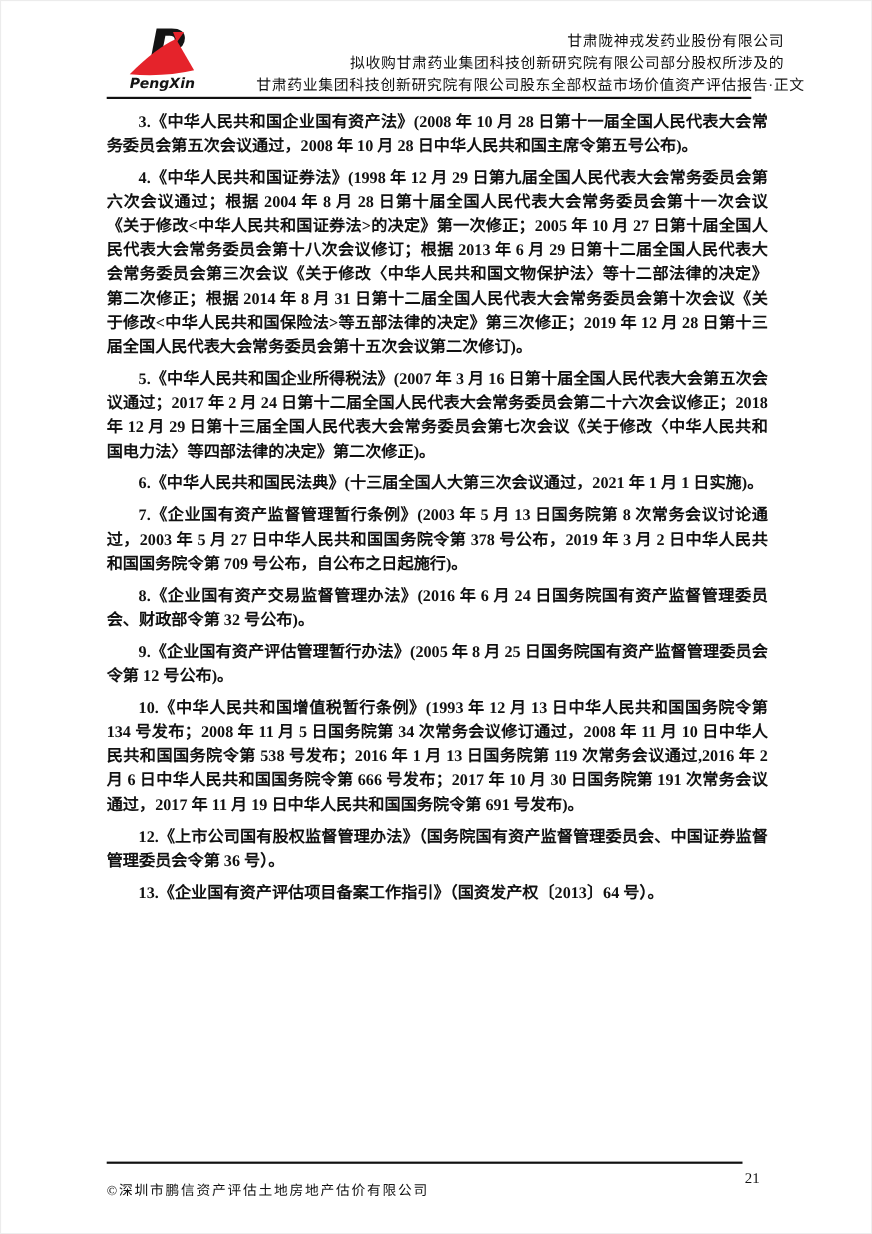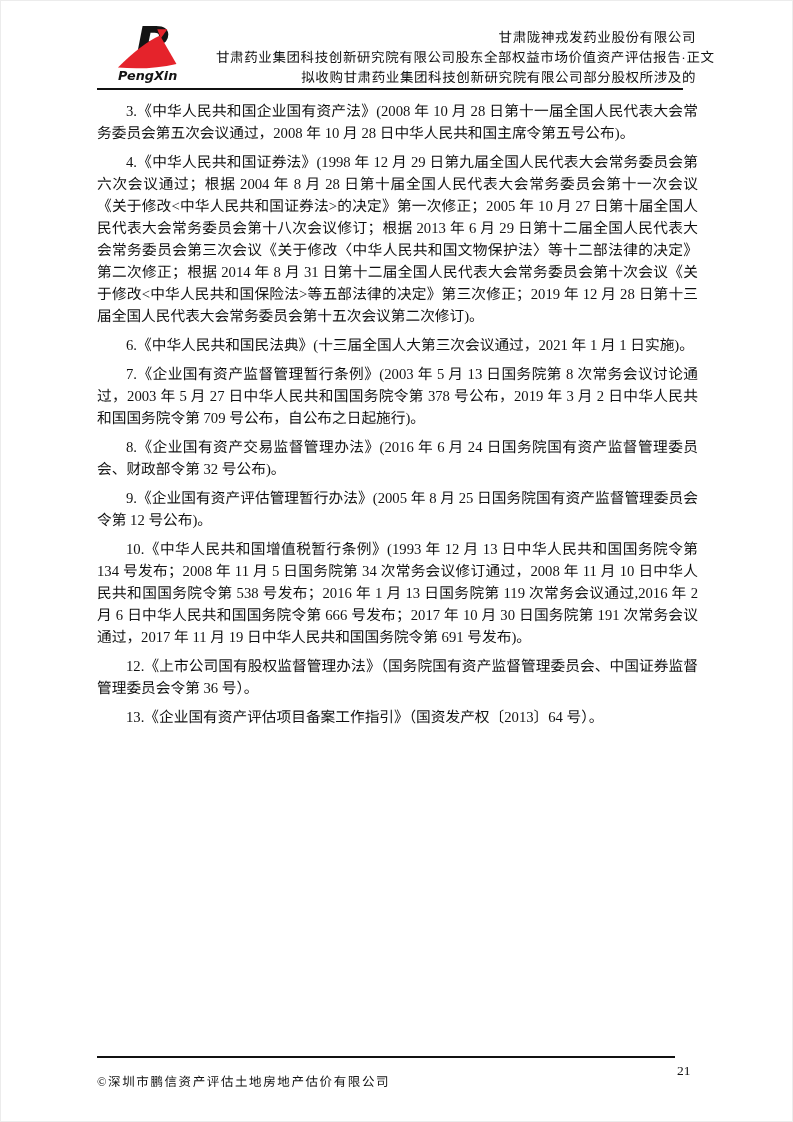--- a/index.html
+++ b/index.html
@@ -22,21 +22,21 @@
   .logo {
     position: absolute;
     top: 19px;
     left: 113px;
     width: 92px;
     height: 64px;
   }
   .header-text {
     position: absolute;
     top: 27px;
-    right: 96px;
+    right: 79px;
     width: 480px;
     text-align: right;
     font-size: 13.5px;
     line-height: 20px;
     letter-spacing: 0.6px;
     white-space: nowrap;
   }
   .header-rule {
     position: absolute;
     top: 87px;
@@ -51,20 +51,21 @@
     top: 99px;
     left: 96px;
     width: 601px;
     font-size: 14.7px;
     line-height: 22px;
     text-align: justify;
   }
   .body-text p {
     margin: 0 0 7px 0;
     text-indent: 29px;
+    font-weight: bold;
   }
   
   .footer-rule {
     position: absolute;
     top: 1055px;
     left: 96px;
     width: 578px;
     height: 0;
     border-top: 2px solid #111111;
   }
@@ -92,29 +93,30 @@
     <svg viewBox="0 0 100 70" width="92" height="64" aria-hidden="true">
       <text x="22" y="46" font-size="54" font-weight="bold" font-style="italic" font-family="'DejaVu Sans', sans-serif" fill="#141414">R</text>
       <path d="M4 52 Q30 26 50 17 L68 48 Q38 55 4 52 Z" fill="#e5232b"></path>
       <path d="M47 10 L58 10 L51 20 Z" fill="#e5232b"></path>
       <text x="4" y="66" font-size="14" font-weight="bold" font-style="italic" font-family="'DejaVu Sans', sans-serif" fill="#141414">PengXin</text>
     </svg>
   </div>
 
   <div class="header-text">
     <div>甘肃陇神戎发药业股份有限公司</div>
+    <div>拟收购甘肃药业集团科技创新研究院有限公司部分股权所涉及的</div>
     <div>甘肃药业集团科技创新研究院有限公司股东全部权益市场价值资产评估报告·正文</div>
-    <div>拟收购甘肃药业集团科技创新研究院有限公司部分股权所涉及的</div>
   </div>
 
   <div class="header-rule"></div>
 
   <div class="body-text">
     <p>3.《中华人民共和国企业国有资产法》(2008 年 10 月 28 日第十一届全国人民代表大会常务委员会第五次会议通过，2008 年 10 月 28 日中华人民共和国主席令第五号公布)。</p>
     <p>4.《中华人民共和国证券法》(1998 年 12 月 29 日第九届全国人民代表大会常务委员会第六次会议通过；根据 2004 年 8 月 28 日第十届全国人民代表大会常务委员会第十一次会议《关于修改&lt;中华人民共和国证券法&gt;的决定》第一次修正；2005 年 10 月 27 日第十届全国人民代表大会常务委员会第十八次会议修订；根据 2013 年 6 月 29 日第十二届全国人民代表大会常务委员会第三次会议《关于修改〈中华人民共和国文物保护法〉等十二部法律的决定》第二次修正；根据 2014 年 8 月 31 日第十二届全国人民代表大会常务委员会第十次会议《关于修改&lt;中华人民共和国保险法&gt;等五部法律的决定》第三次修正；2019 年 12 月 28 日第十三届全国人民代表大会常务委员会第十五次会议第二次修订)。</p>
+    <p>5.《中华人民共和国企业所得税法》(2007 年 3 月 16 日第十届全国人民代表大会第五次会议通过；2017 年 2 月 24 日第十二届全国人民代表大会常务委员会第二十六次会议修正；2018 年 12 月 29 日第十三届全国人民代表大会常务委员会第七次会议《关于修改〈中华人民共和国电力法〉等四部法律的决定》第二次修正)。</p>
     <p>6.《中华人民共和国民法典》(十三届全国人大第三次会议通过，2021 年 1 月 1 日实施)。</p>
     <p>7.《企业国有资产监督管理暂行条例》(2003 年 5 月 13 日国务院第 8 次常务会议讨论通过，2003 年 5 月 27 日中华人民共和国国务院令第 378 号公布，2019 年 3 月 2 日中华人民共和国国务院令第 709 号公布，自公布之日起施行)。</p>
     <p>8.《企业国有资产交易监督管理办法》(2016 年 6 月 24 日国务院国有资产监督管理委员会、财政部令第 32 号公布)。</p>
     <p>9.《企业国有资产评估管理暂行办法》(2005 年 8 月 25 日国务院国有资产监督管理委员会令第 12 号公布)。</p>
     <p>10.《中华人民共和国增值税暂行条例》(1993 年 12 月 13 日中华人民共和国国务院令第 134 号发布；2008 年 11 月 5 日国务院第 34 次常务会议修订通过，2008 年 11 月 10 日中华人民共和国国务院令第 538 号发布；2016 年 1 月 13 日国务院第 119 次常务会议通过,2016 年 2 月 6 日中华人民共和国国务院令第 666 号发布；2017 年 10 月 30 日国务院第 191 次常务会议通过，2017 年 11 月 19 日中华人民共和国国务院令第 691 号发布)。</p>
     <p>12.《上市公司国有股权监督管理办法》（国务院国有资产监督管理委员会、中国证券监督管理委员会令第 36 号）。</p>
     <p>13.《企业国有资产评估项目备案工作指引》（国资发产权〔2013〕64 号）。</p>
   </div>
 
   <div class="footer-rule"></div>

